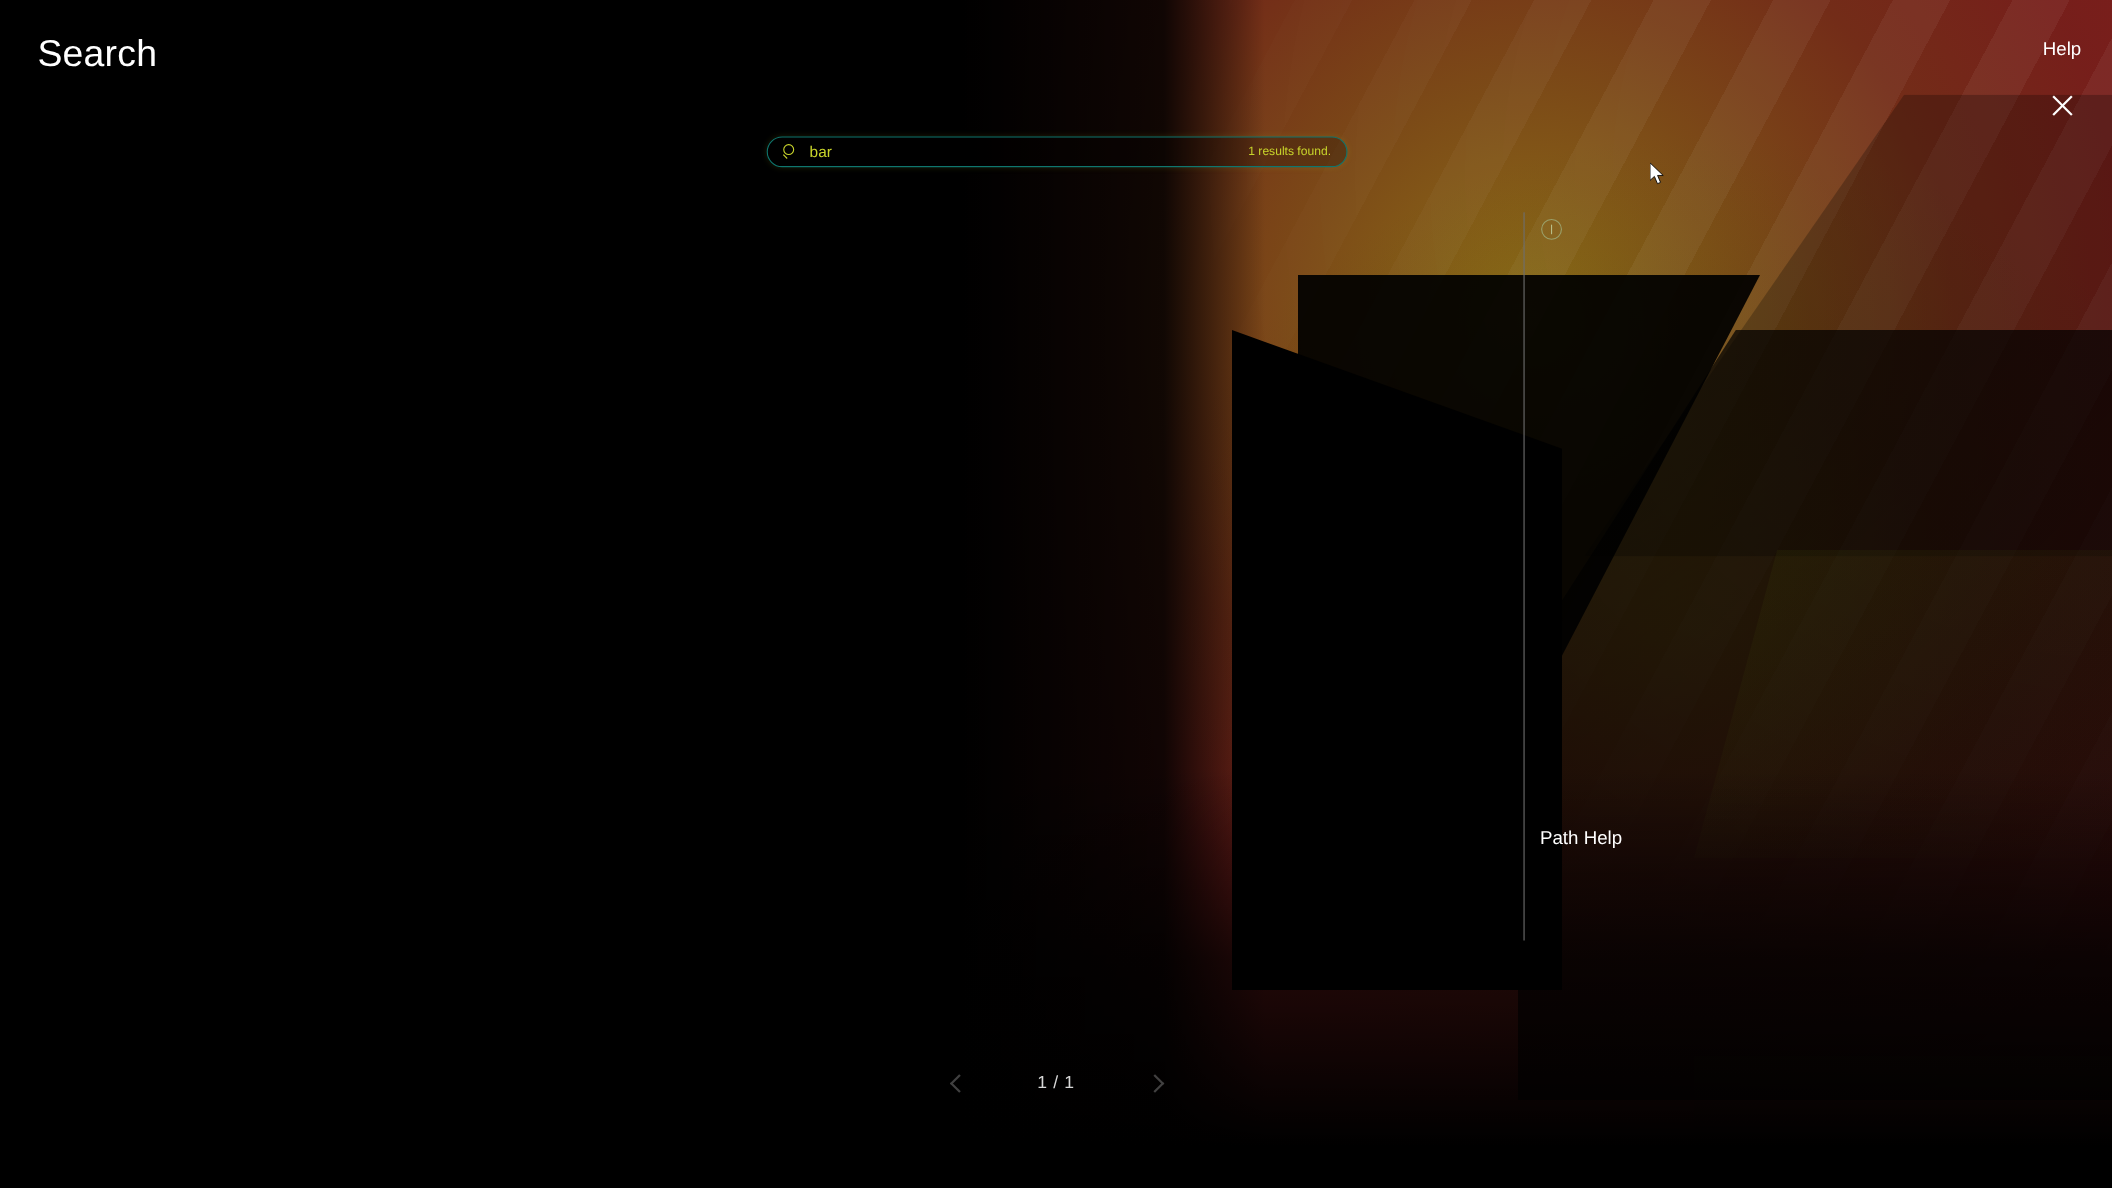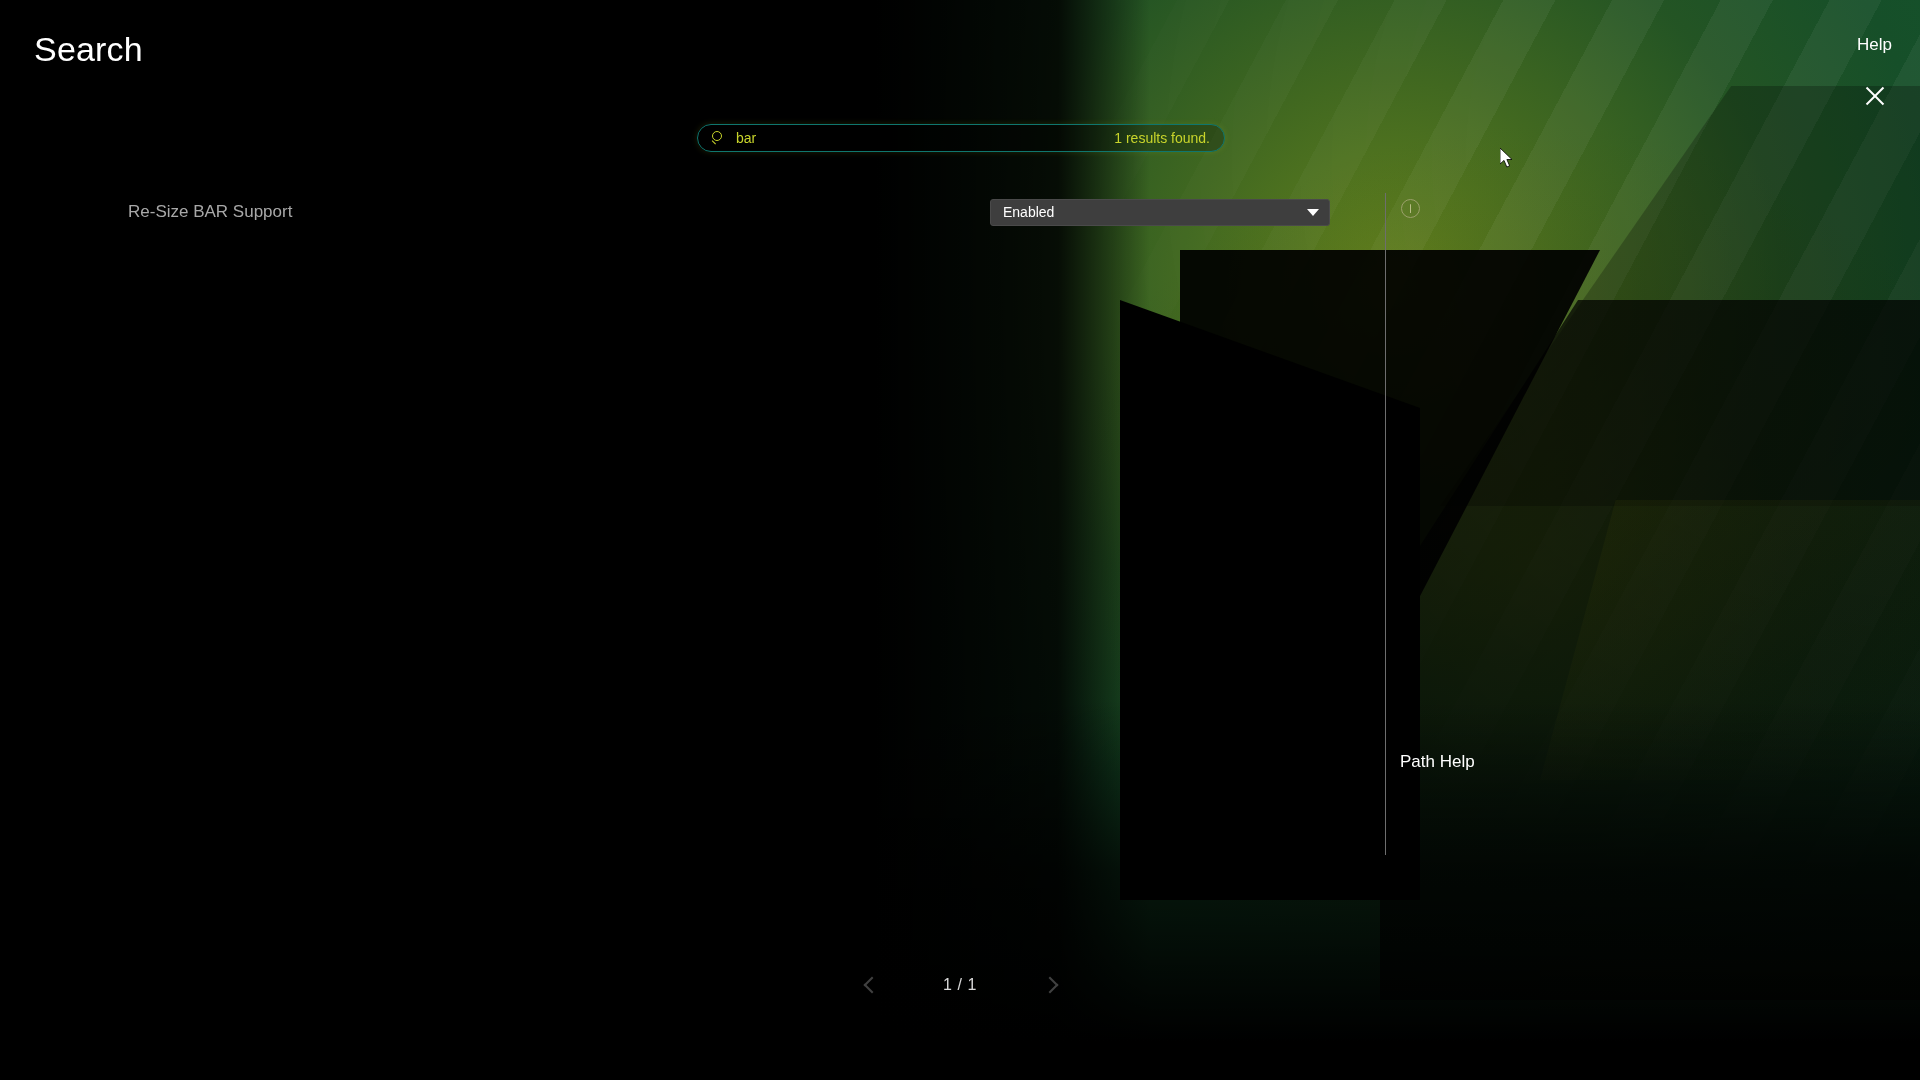--- a/index.html
+++ b/index.html
@@ -6,21 +6,21 @@
   html, body {
     width:1920px; height:1080px;
     background:#000;
     overflow:hidden;
     font-family:"Liberation Sans", sans-serif;
   }
 
   #app {
     position:relative;
     width:1920px; height:1080px;
-    background:#14532d;
+    background:#7f1d1d;
     overflow:hidden;
   }
 
   
   .bg-layer { position:absolute; inset:0; pointer-events:none; }
 
   
   .bg-glow {
     position:absolute;
     right:-220px; top:-460px;
@@ -189,21 +189,21 @@
     transform:rotate(45deg);
     transform-origin:left center;
   }
   .search-value {
     font-size:14px;
     color:#c8d42b;
     flex:1 1 auto;
     line-height:1;
   }
   .search-results {
-    font-size:14px;
+    font-size:11px;
     color:#c8d42b;
     flex:0 0 auto;
     line-height:1;
   }
 
   
   .results-area {
     position:absolute;
     left:0; top:190px;
     width:1340px;
@@ -350,33 +350,20 @@
 
   <div class="search-wrap">
     <span class="search-icon">
       <span class="lens"></span>
       <span class="handle"></span>
     </span>
     <span class="search-value" placeholder="Search">bar</span>
     <span class="search-results">1 results found.</span>
   </div>
 
-  <div class="results-area">
-
-    <div class="result-row">
-      <div class="result-label">Re-Size BAR Support</div>
-      <div class="result-control">
-        <div class="dropdown">
-          <span class="dropdown-value">Enabled</span>
-          <span class="chevron-down"></span>
-        </div>
-      </div>
-    </div>
-
-  </div>
 
   <div class="detail-divider"></div>
 
   <div class="info-icon">
     <span></span>
   </div>
 
   <div class="path-link">Path Help</div>
 
   <div class="pagination">

